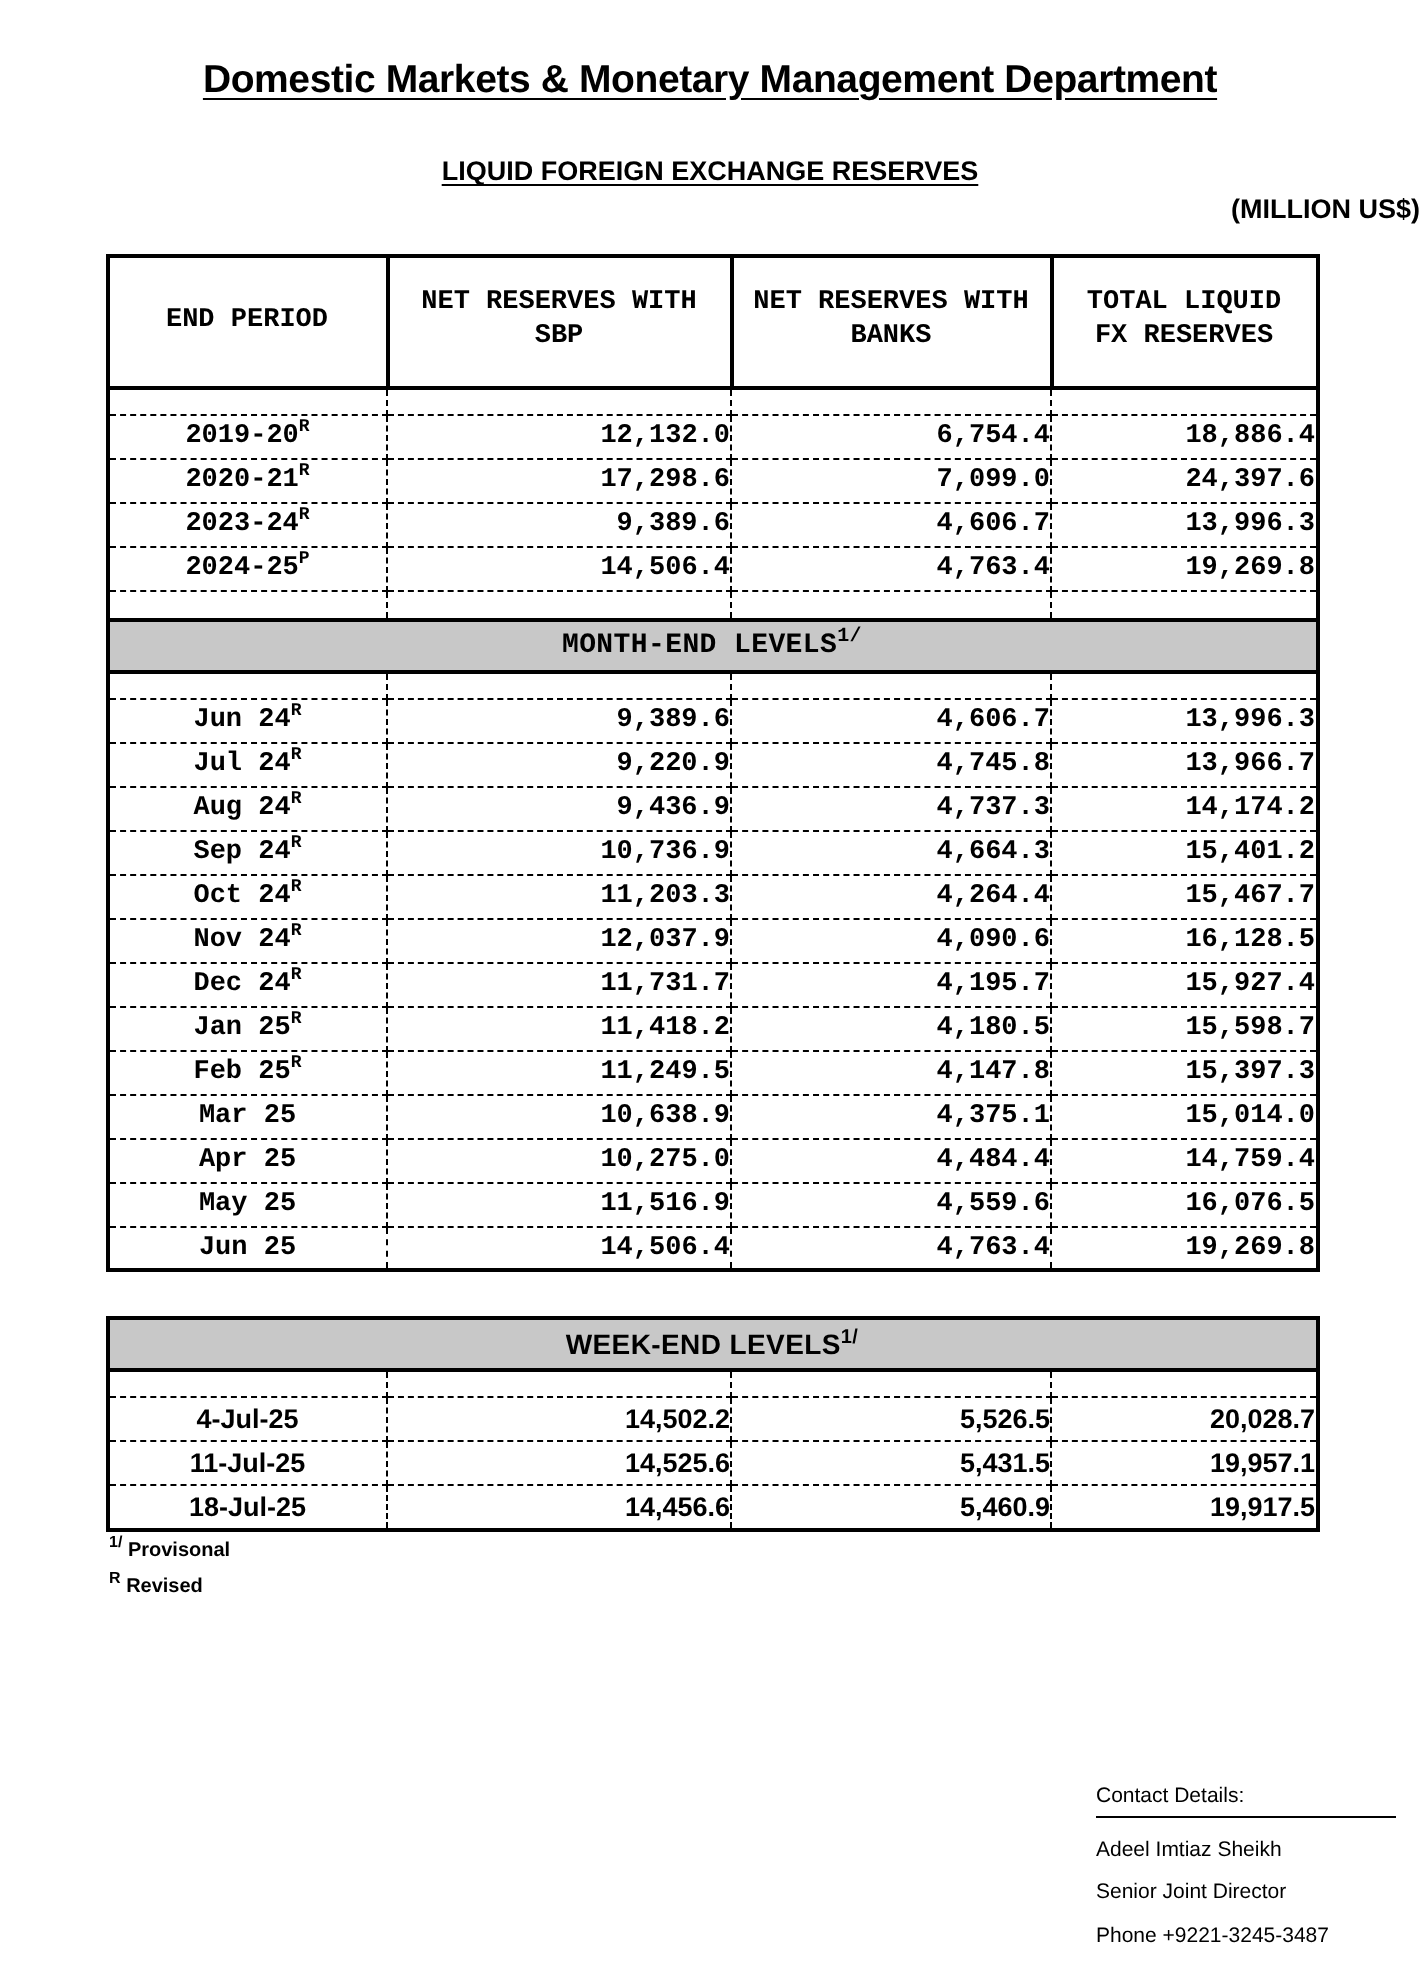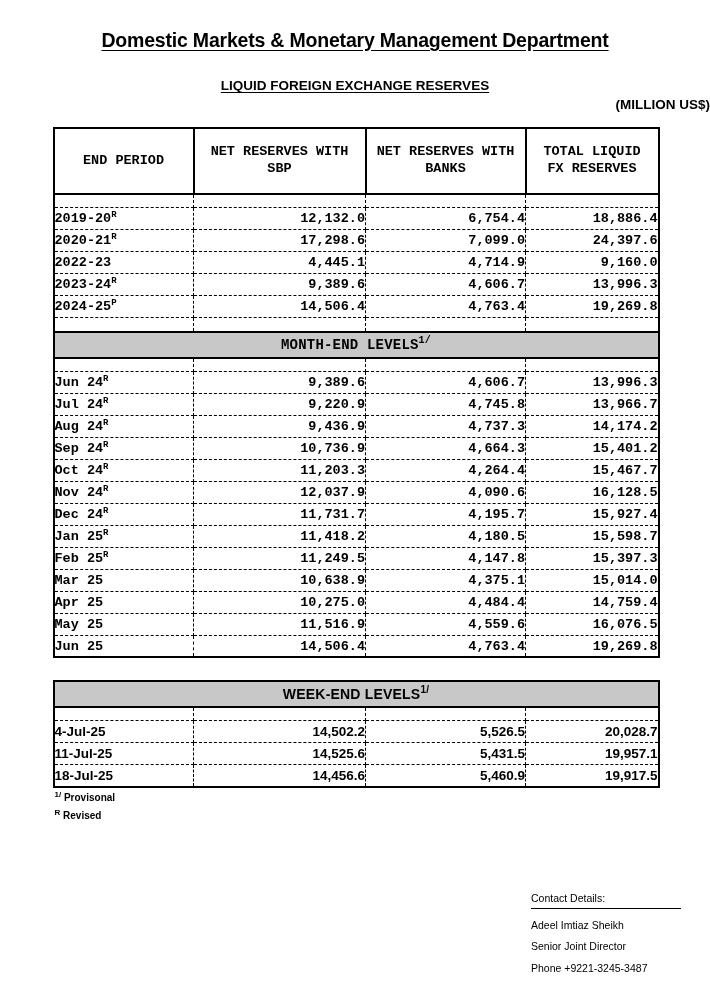--- a/index.html
+++ b/index.html
@@ -98,21 +98,21 @@
   tr.d td {
     height: 22px;
     border-bottom: 1.6px dashed #000;
     border-right: 1.6px dashed #000;
     box-sizing: border-box;
   }
   tr.d td:last-child { border-right: none; }
   tr.d.last td { border-bottom: none; }
 
   td.lbl {
-    text-align: left;
+    text-align: center;
     padding-left: 6px;
     font-size: 14px;
     white-space: nowrap;
   }
   td.num {
     text-align: right;
     padding-right: 9px;
     font-size: 14px;
     white-space: nowrap;
   }
@@ -171,21 +171,21 @@
   }
   .fn sup {
     font-size: 8px;
     vertical-align: super;
     line-height: 0;
   }
 
   
   .contact {
     position: absolute;
-    left: 531px;
+    left: 548px;
     top: 893px;
     width: 150px;
     font-size: 10.5px;
     font-weight: normal;
     line-height: 1.0;
   }
   .contact .ct-head {
     padding-bottom: 4px;
     border-bottom: 1.4px solid #000;
     margin-bottom: 0;
@@ -250,26 +250,20 @@
             <td class="num">6,754.4</td>
             <td class="num">18,886.4</td>
           </tr>
           <tr class="d">
             <td class="lbl"><span>2020-21</span><sup class="mark">R</sup></td>
             <td class="num">17,298.6</td>
             <td class="num">7,099.0</td>
             <td class="num">24,397.6</td>
           </tr>
           <tr class="d">
-            <td class="lbl"><span>2022-23</span></td>
-            <td class="num">4,445.1</td>
-            <td class="num">4,714.9</td>
-            <td class="num">9,160.0</td>
-          </tr>
-          <tr class="d">
             <td class="lbl"><span>2023-24</span><sup class="mark">R</sup></td>
             <td class="num">9,389.6</td>
             <td class="num">4,606.7</td>
             <td class="num">13,996.3</td>
           </tr>
           <tr class="d">
             <td class="lbl"><span>2024-25</span><sup class="mark">P</sup></td>
             <td class="num">14,506.4</td>
             <td class="num">4,763.4</td>
             <td class="num">19,269.8</td>

